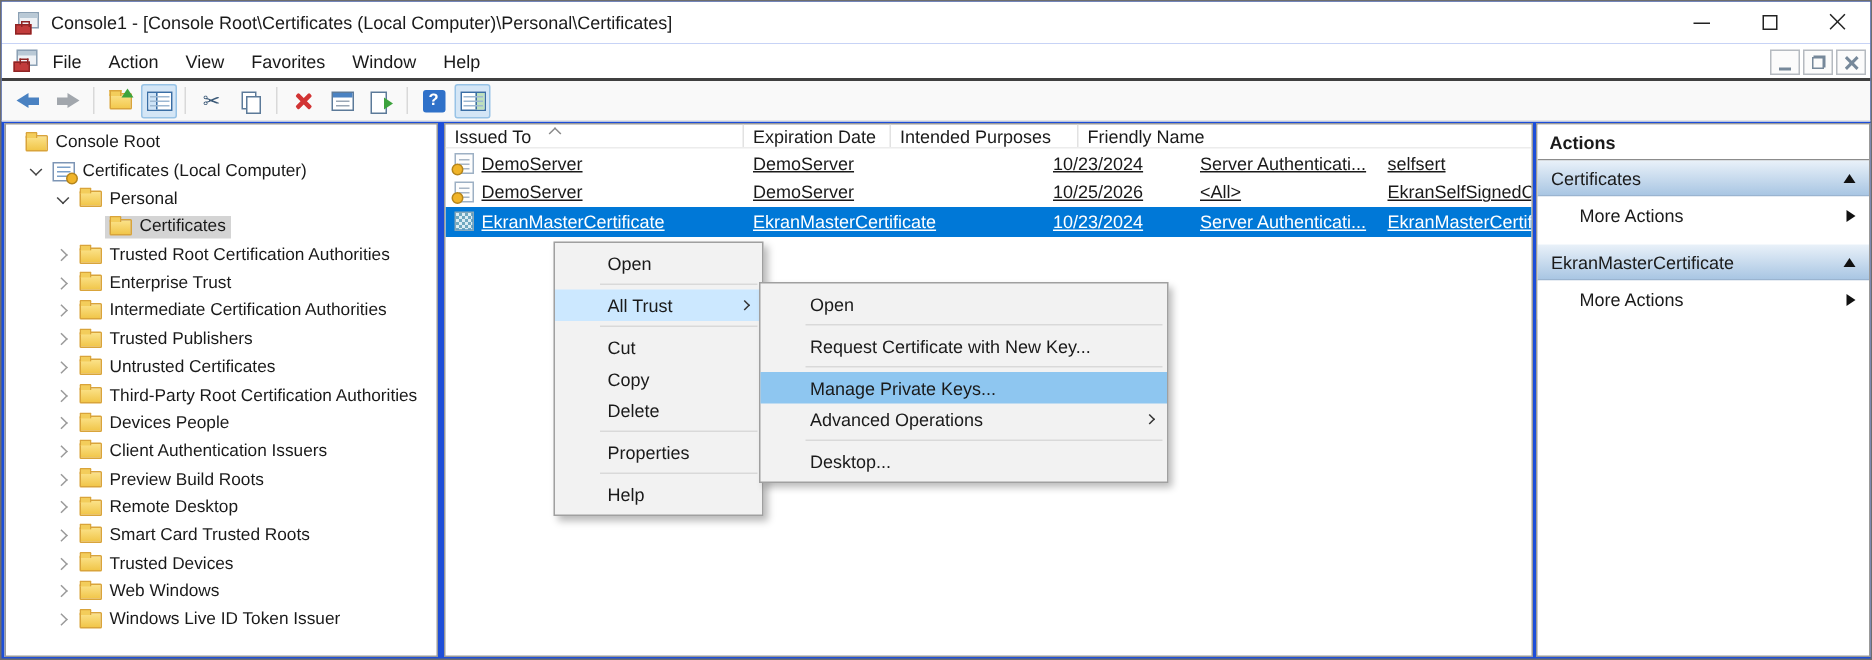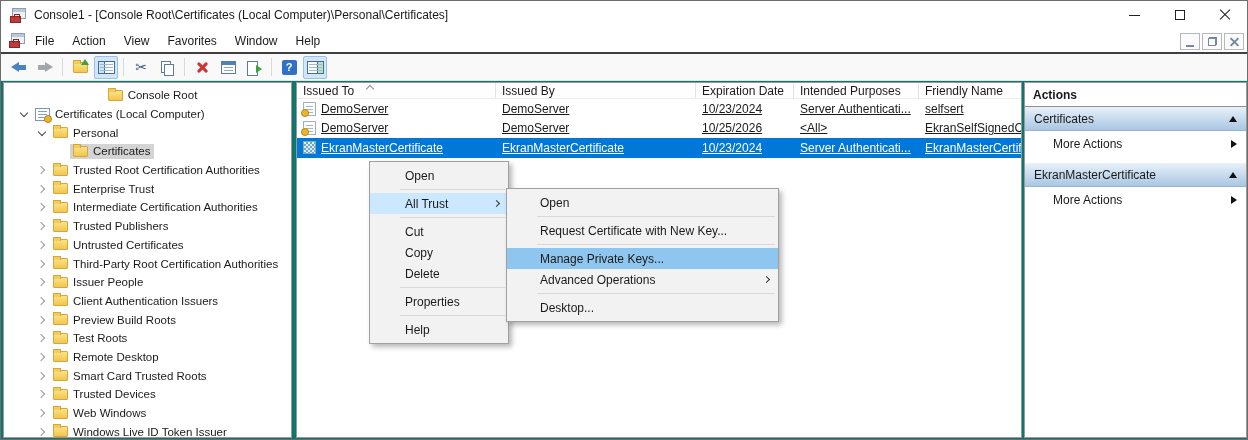--- a/index.html
+++ b/index.html
@@ -1,17 +1,17 @@
 <!DOCTYPE html>
 <html><head>
 <meta charset="utf-8">
 <style>
   * { margin:0; padding:0; box-sizing:border-box; }
   body { font-family:"Liberation Sans", sans-serif; background:#fff; }
-  .window{ position:relative; width:1248px; height:440px; background:#0f766e;
+  .window{ position:relative; width:1248px; height:440px; background:#1d4ed8;
            border:1px solid #6d6d6d; overflow:hidden; font-size:12px; color:#1a1a1a;padding-left:13px; }
 
   
   .titlebar{ position:absolute; left:0; top:0; right:0; height:28px; background:#fff;
              display:flex; align-items:center; }
   .app-icon{ width:17px; height:15px; margin-left:9px; position:relative; flex:0 0 auto; }
   .app-icon .win{ position:absolute; left:2px; top:0; width:14px; height:11px;
                   background:#eef2f6; border:1px solid #8ba0b4; }
   .app-icon .win::before{ content:""; position:absolute; left:0; top:0; right:0; height:3px; background:#b9c9d6; }
   .app-icon .box{ position:absolute; left:0; bottom:0; width:11px; height:7px; background:#c23b3b;
@@ -94,21 +94,21 @@
       font-weight:bold; font-size:11px; display:flex; align-items:center; justify-content:center; }
 
   
   .panel{ position:absolute; top:81px; height:356px; background:#fff; border:1px solid #999; overflow:hidden; }
   .tree-panel{ left:2px; width:289px; padding-top:3px; font-size:11.5px; }
   .list-panel{ left:295px; width:726px; }
   .actions-panel{ left:1023px; width:223px; }
 
   
   .tree-row{ height:18.7px; display:flex; align-items:center; white-space:nowrap; }
-  .lvl0{ padding-left:10px;justify-content:center; } .lvl1{ padding-left:12px; } .lvl2{ padding-left:30px; } .lvl3{ padding-left:66px; }
+  .lvl0{ padding-left:10px; } .lvl1{ padding-left:12px; } .lvl2{ padding-left:30px; } .lvl3{ padding-left:66px; }
   .chev{ width:16px; flex:0 0 16px; display:flex; align-items:center; justify-content:center; }
   .chev::before{ content:""; width:5px; height:5px; border-right:1.4px solid #9a9a9a; border-bottom:1.4px solid #9a9a9a;
       transform:rotate(-45deg); margin-right:2px; }
   .chev.exp::before{ border-color:#454545; transform:rotate(45deg); margin:0 0 2px 0; }
   .node{ display:flex; align-items:center; gap:5px; padding:1.5px 3px; }
   .node.sel{ background:#d4d4d4; }
   .icon-folder{ position:relative; width:15px; height:11px; flex:0 0 15px;
       background:linear-gradient(#fbe289,#f1c64a); border:1px solid #d9a43a; border-radius:1px; }
   .icon-folder::before{ content:""; position:absolute; top:-3px; left:-1px; width:6px; height:3px;
       background:#f3cd5b; border:1px solid #d9a43a; border-bottom:none; border-radius:1px 1px 0 0; }
@@ -316,42 +316,35 @@
         <span class="chev"></span>
         <span class="node">
           <span class="icon-folder"></span>
           <span>Third-Party Root Certification Authorities</span>
         </span>
       </div>
     <div class="tree-row lvl2">
         <span class="chev"></span>
         <span class="node">
           <span class="icon-folder"></span>
-          <span>Issuer People</span>
+          <span>Devices People</span>
         </span>
       </div>
     <div class="tree-row lvl2">
         <span class="chev"></span>
         <span class="node">
           <span class="icon-folder"></span>
           <span>Client Authentication Issuers</span>
         </span>
       </div>
     <div class="tree-row lvl2">
         <span class="chev"></span>
         <span class="node">
           <span class="icon-folder"></span>
           <span>Preview Build Roots</span>
-        </span>
-      </div>
-    <div class="tree-row lvl2">
-        <span class="chev"></span>
-        <span class="node">
-          <span class="icon-folder"></span>
-          <span>Test Roots</span>
         </span>
       </div>
     <div class="tree-row lvl2">
         <span class="chev"></span>
         <span class="node">
           <span class="icon-folder"></span>
           <span>Remote Desktop</span>
         </span>
       </div>
     <div class="tree-row lvl2">
@@ -381,21 +374,20 @@
           <span class="icon-folder"></span>
           <span>Windows Live ID Token Issuer</span>
         </span>
       </div>
   </div>
 
   <div class="panel list-panel">
     <div class="list-header">
       <span class="sort-caret"></span>
       <div class="hcell c0">Issued To</div>
-      <div class="hcell c1">Issued By</div>
       <div class="hcell c2">Expiration Date</div>
       <div class="hcell c3">Intended Purposes</div>
       <div class="hcell c4">Friendly Name</div>
     </div>
     <div class="lrow">
       <div class="lcell c0">
           <span class="icon-cert"></span>
           <span>DemoServer</span>
         </div>
       <div class="lcell c1">DemoServer</div>

